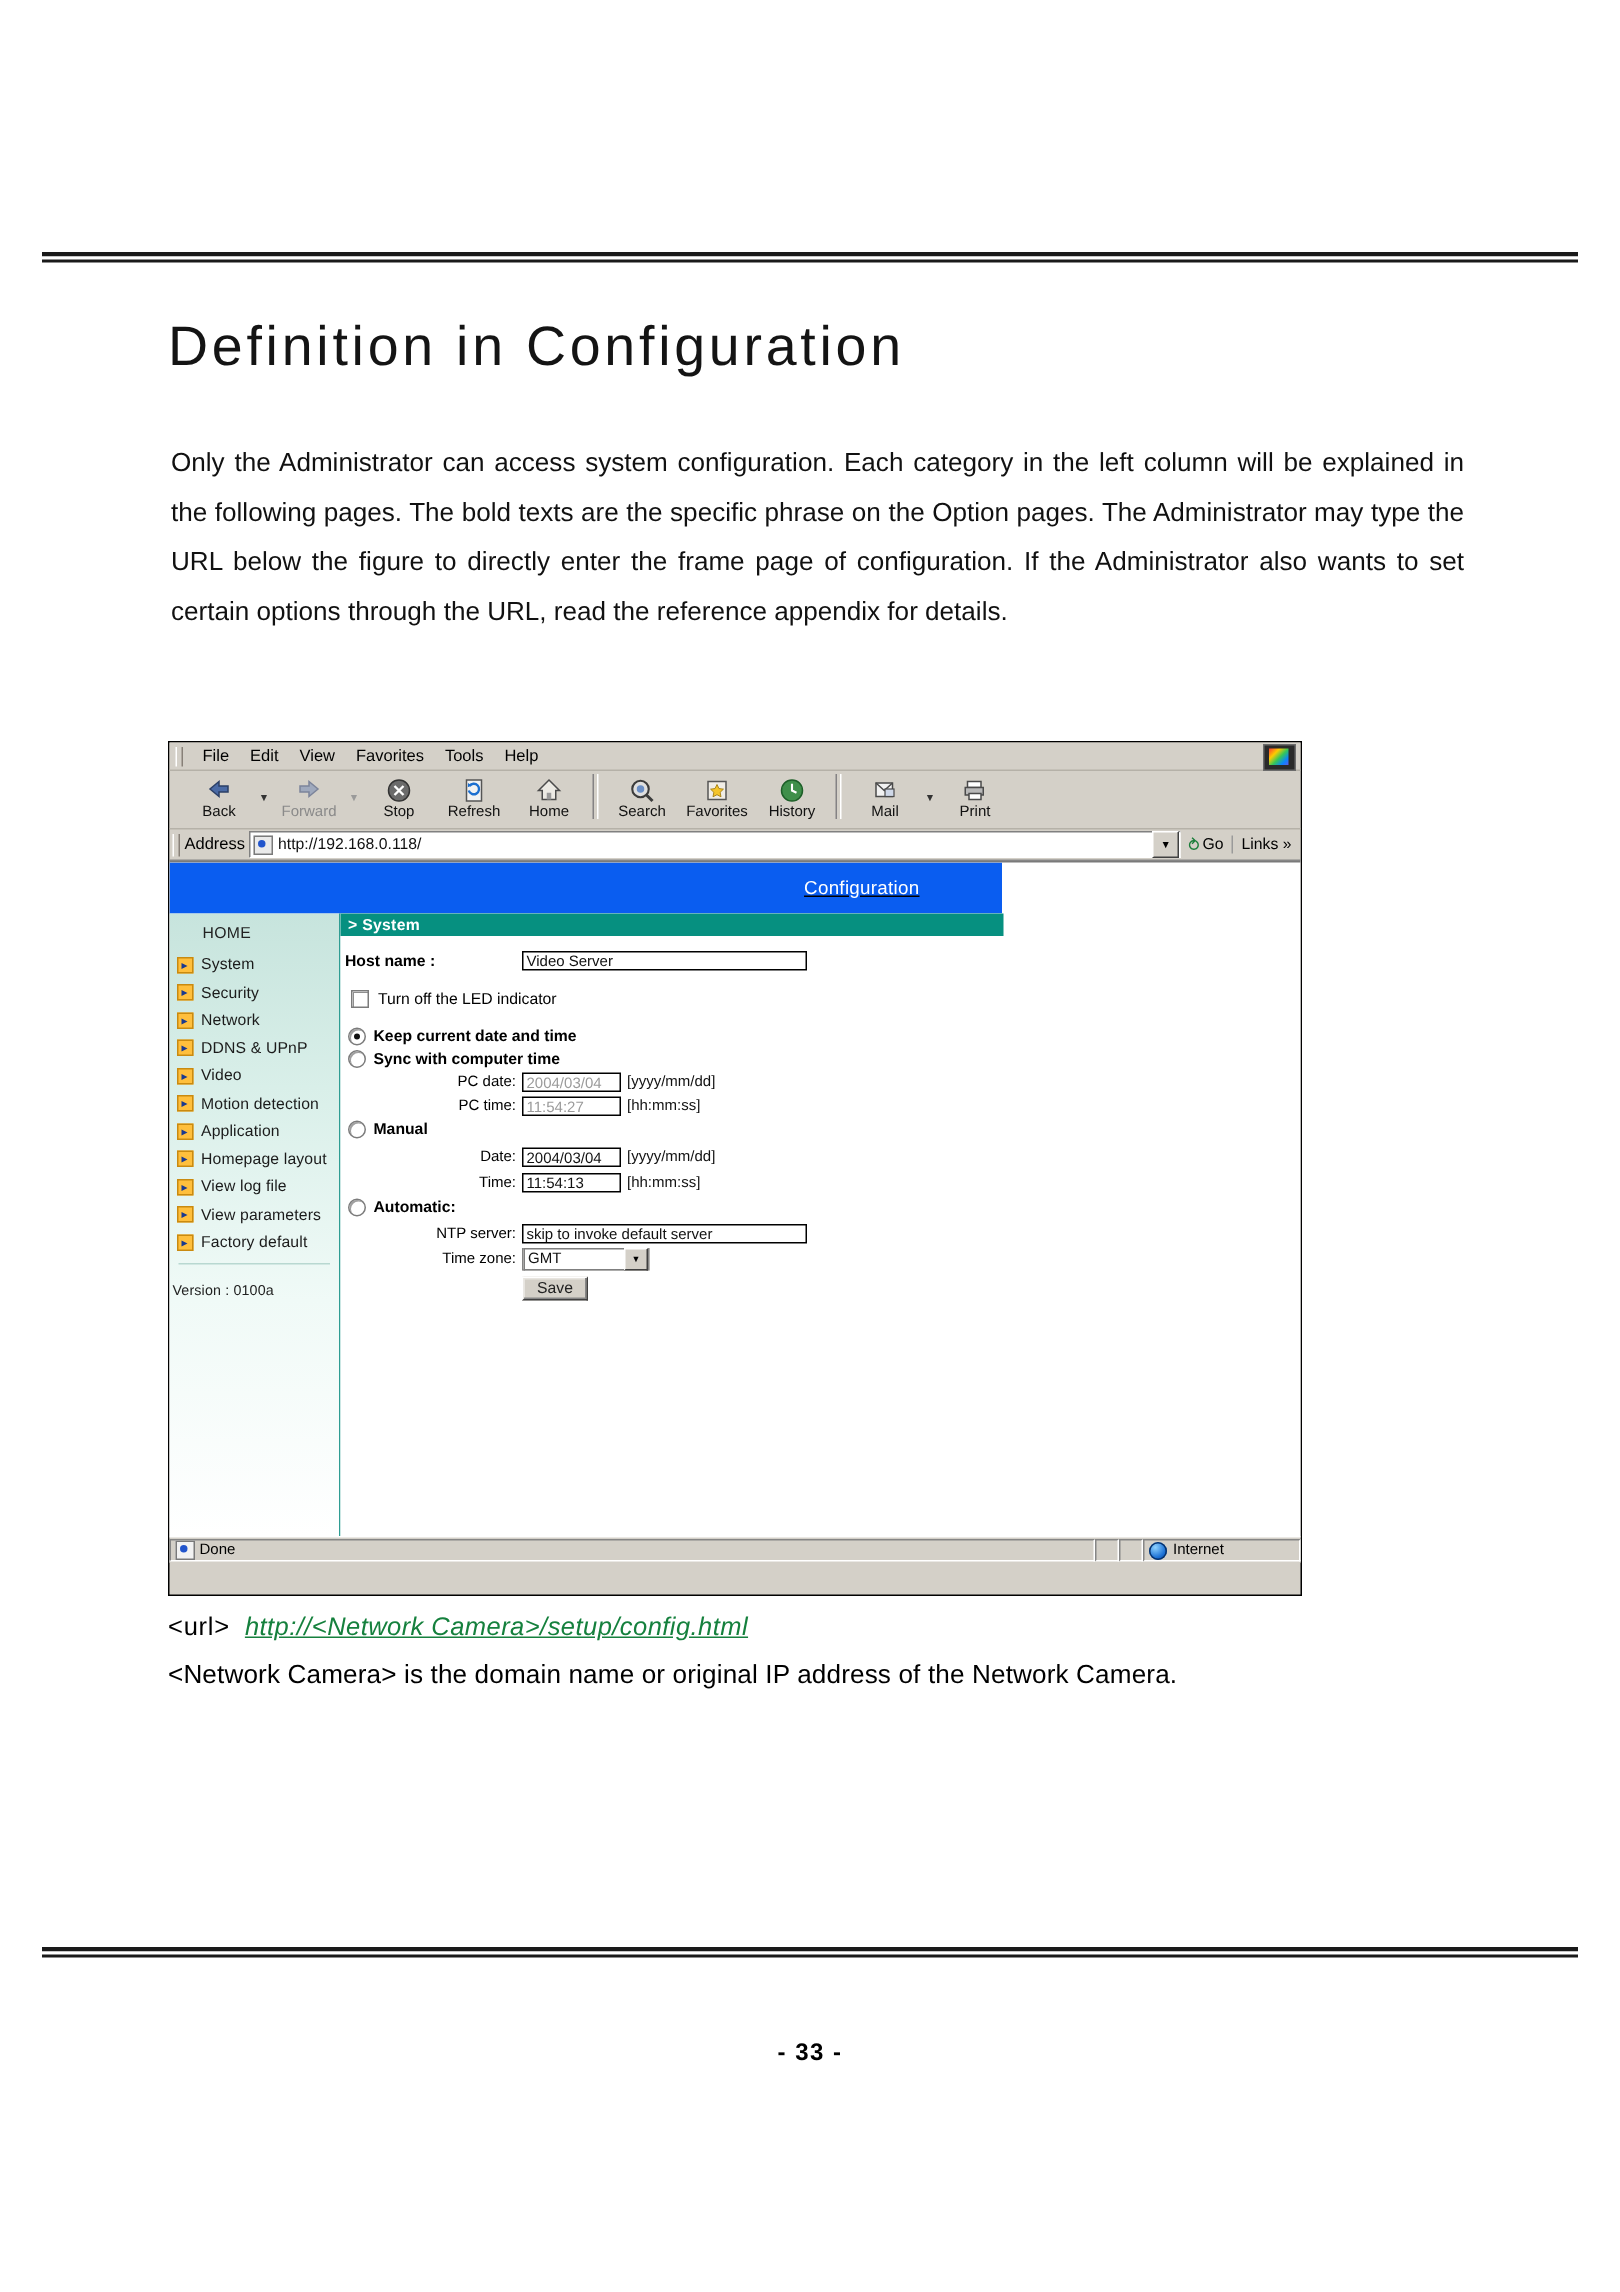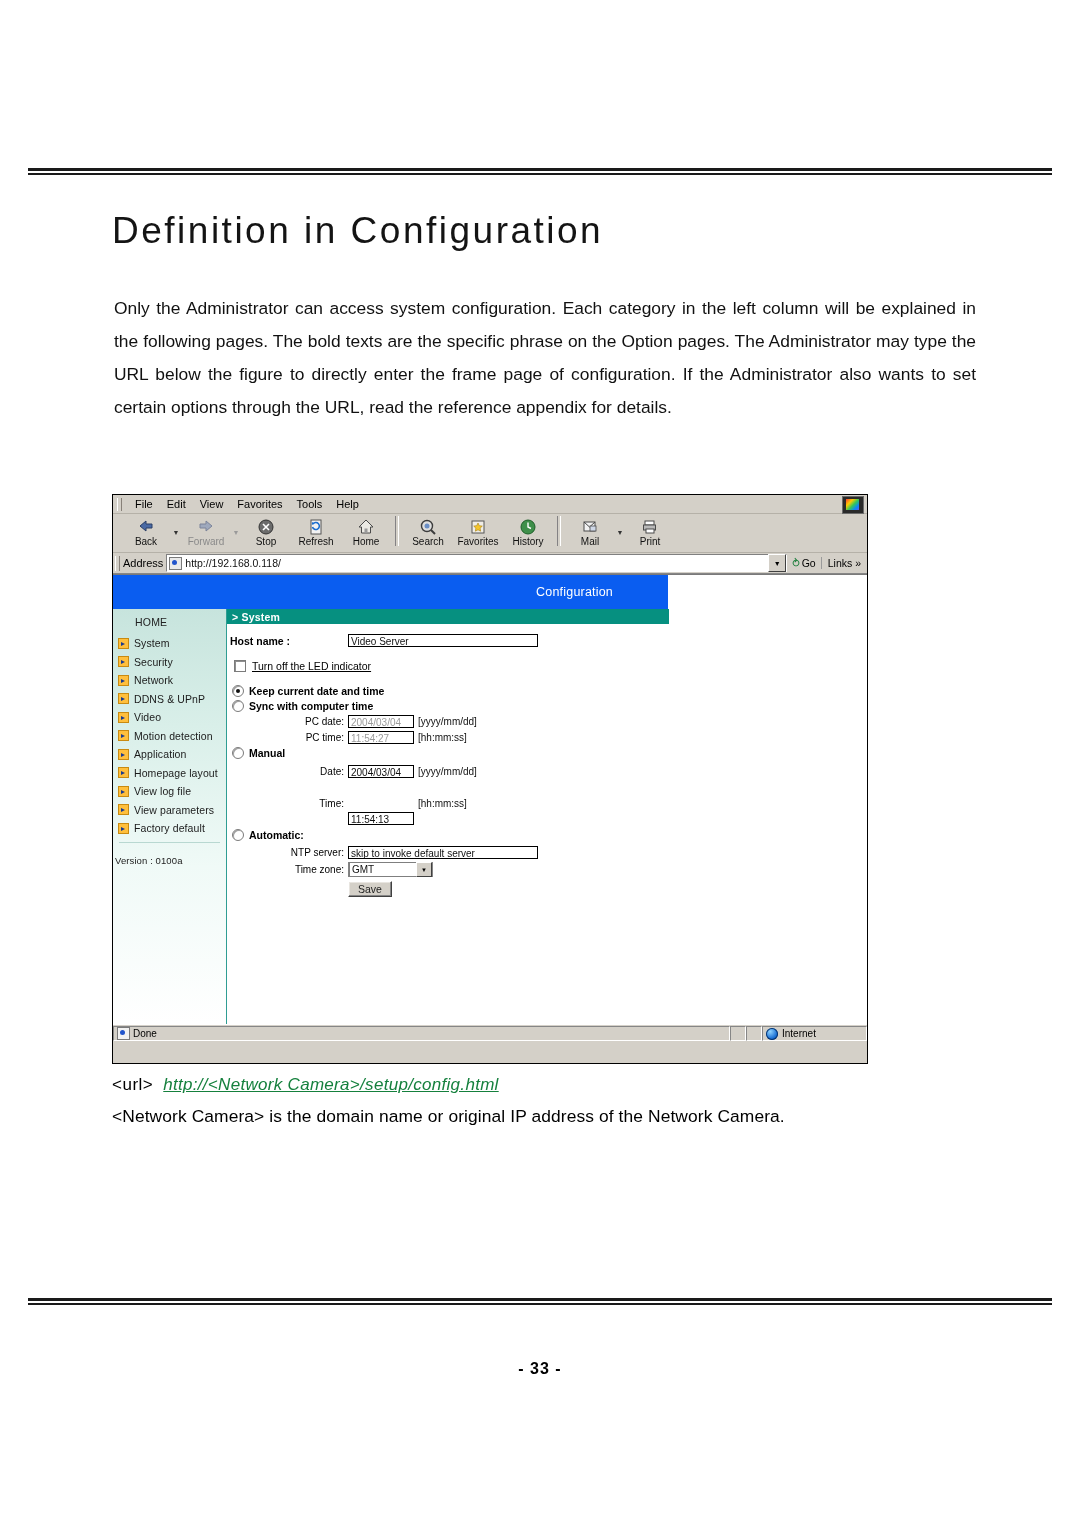--- a/index.html
+++ b/index.html
@@ -195,21 +195,21 @@
   .viewport {
     background: #fff;
     height: 449px;
     position: relative;
     border-top: 1px solid #7a7a7a;
     overflow: hidden;
   }
   .banner {
     position: absolute; left: 0; top: 0; width: 555px; height: 34px;
     background: #0a5df0;
-    display: flex; align-items: center; justify-content: flex-end;
+    display: flex; align-items: center; justify-content: flex-end; text-decoration: underline;
   }
   .banner .btxt {
     color: #fff; font-size: 12.5px; padding-right: 55px; letter-spacing: .2px;
   }
   .sidebar {
     position: absolute; left: 0; top: 34px; width: 113px; height: 415px;
     background: linear-gradient(180deg,#c7e4dd 0%, #d9efe9 28%, #f0faf7 62%, #ffffff 100%);
     border-right: 1px solid #2f9d93;
   }
   .side-home {
@@ -551,21 +551,21 @@
 
       <div class="form">
 
         <div class="row" style="margin-top:3px;">
           <div class="lbl-bold" style="width:118px;">Host name :</div>
           <div class="txtbox" style="width:190px;">Video Server</div>
         </div>
 
         <div class="row" style="margin-top:13px; padding-left:4px;">
           <span class="chk"></span>
-          <span style="margin-left:6px;text-decoration:underline;">Turn off the LED indicator</span>
+          <span style="margin-left:6px;">Turn off the LED indicator</span>
         </div>
 
         <div class="row" style="margin-top:13px; padding-left:2px;">
           <span class="radio on"></span>
           <span class="lbl-bold" style="margin-left:5px;">Keep current date and time</span>
         </div>
 
         <div class="row" style="margin-top:2px; padding-left:2px;">
           <span class="radio"></span>
           <span class="lbl-bold" style="margin-left:5px;">Sync with computer time</span>
@@ -589,21 +589,21 @@
         </div>
 
         <div class="row" style="margin-top:6px;">
           <span class="sublabel" style="width:114px;">Date:</span>
           <span class="txtbox" style="width:66px; margin-left:4px;">2004/03/04</span>
           <span class="unit">[yyyy/mm/dd]</span>
         </div>
 
         <div class="row" style="margin-top:4px;">
           <span class="sublabel" style="width:114px;">Time:</span>
-          <span class="txtbox" style="width:66px; margin-left:4px;margin-top:30px;">11:54:13</span>
+          <span class="txtbox" style="width:66px; margin-left:4px;">11:54:13</span>
           <span class="unit">[hh:mm:ss]</span>
         </div>
 
         <div class="row" style="margin-top:4px; padding-left:2px;">
           <span class="radio"></span>
           <span class="lbl-bold" style="margin-left:5px;">Automatic:</span>
         </div>
 
         <div class="row" style="margin-top:5px;">
           <span class="sublabel" style="width:114px;">NTP server:</span>

